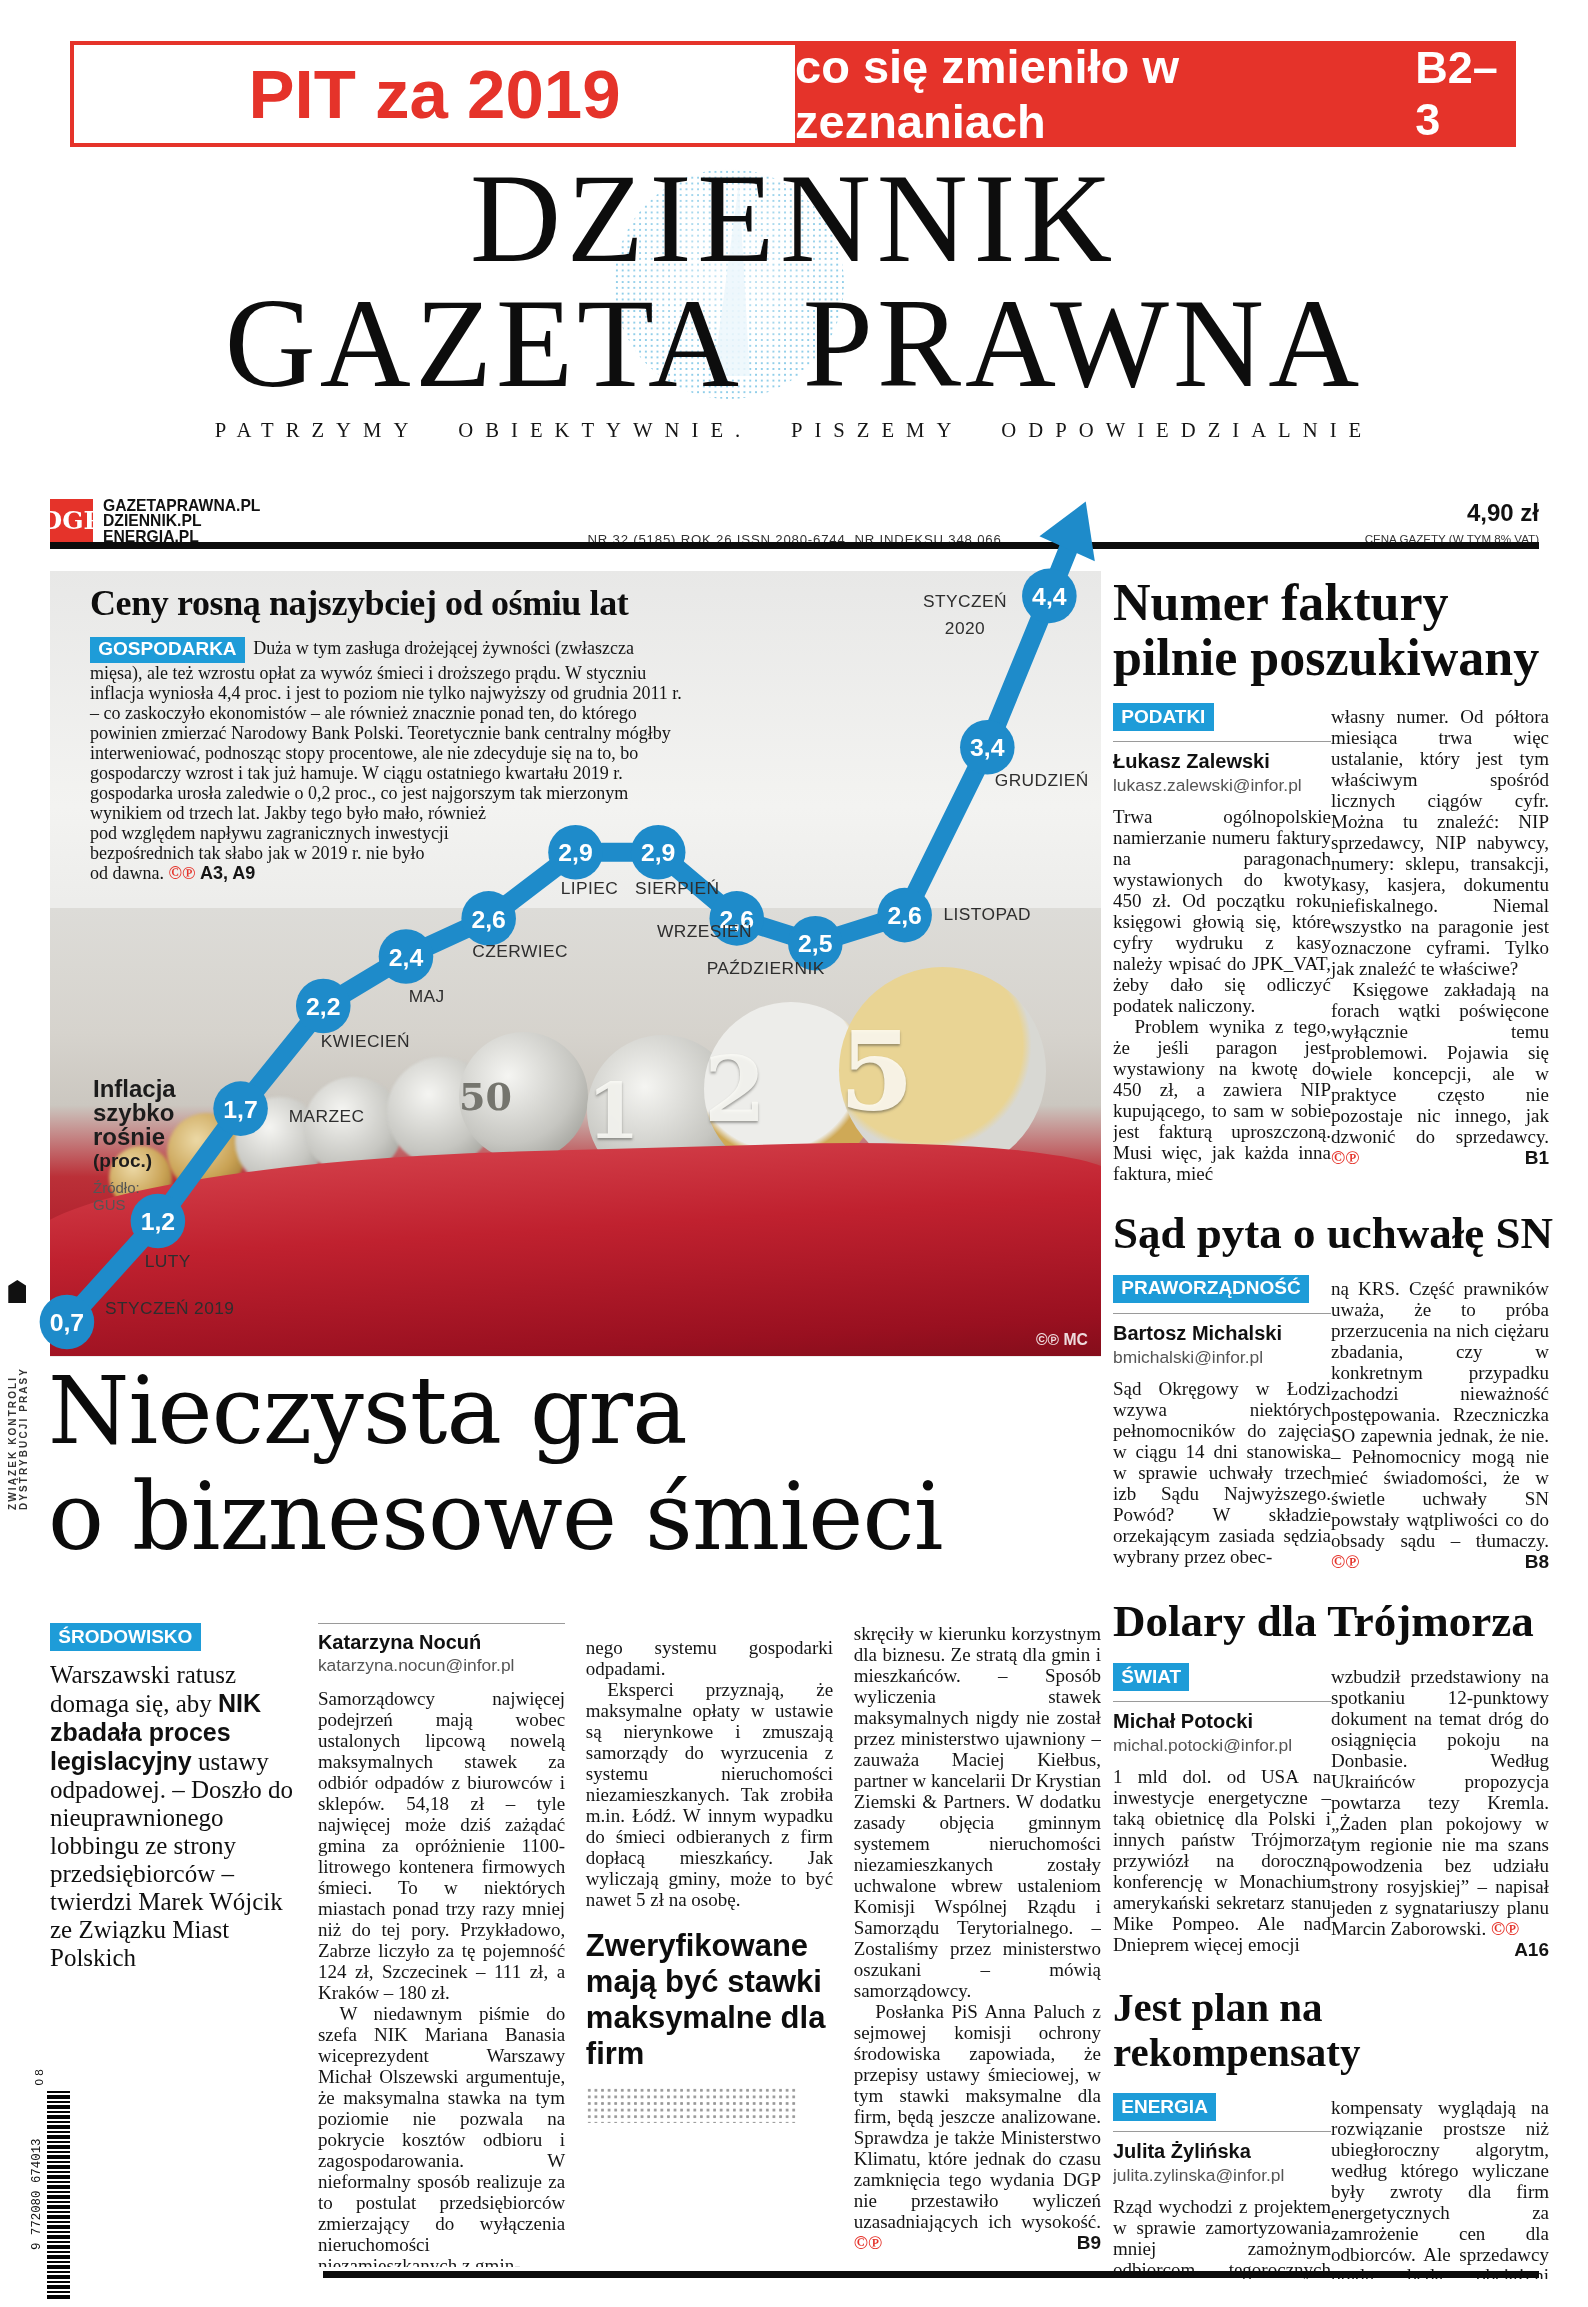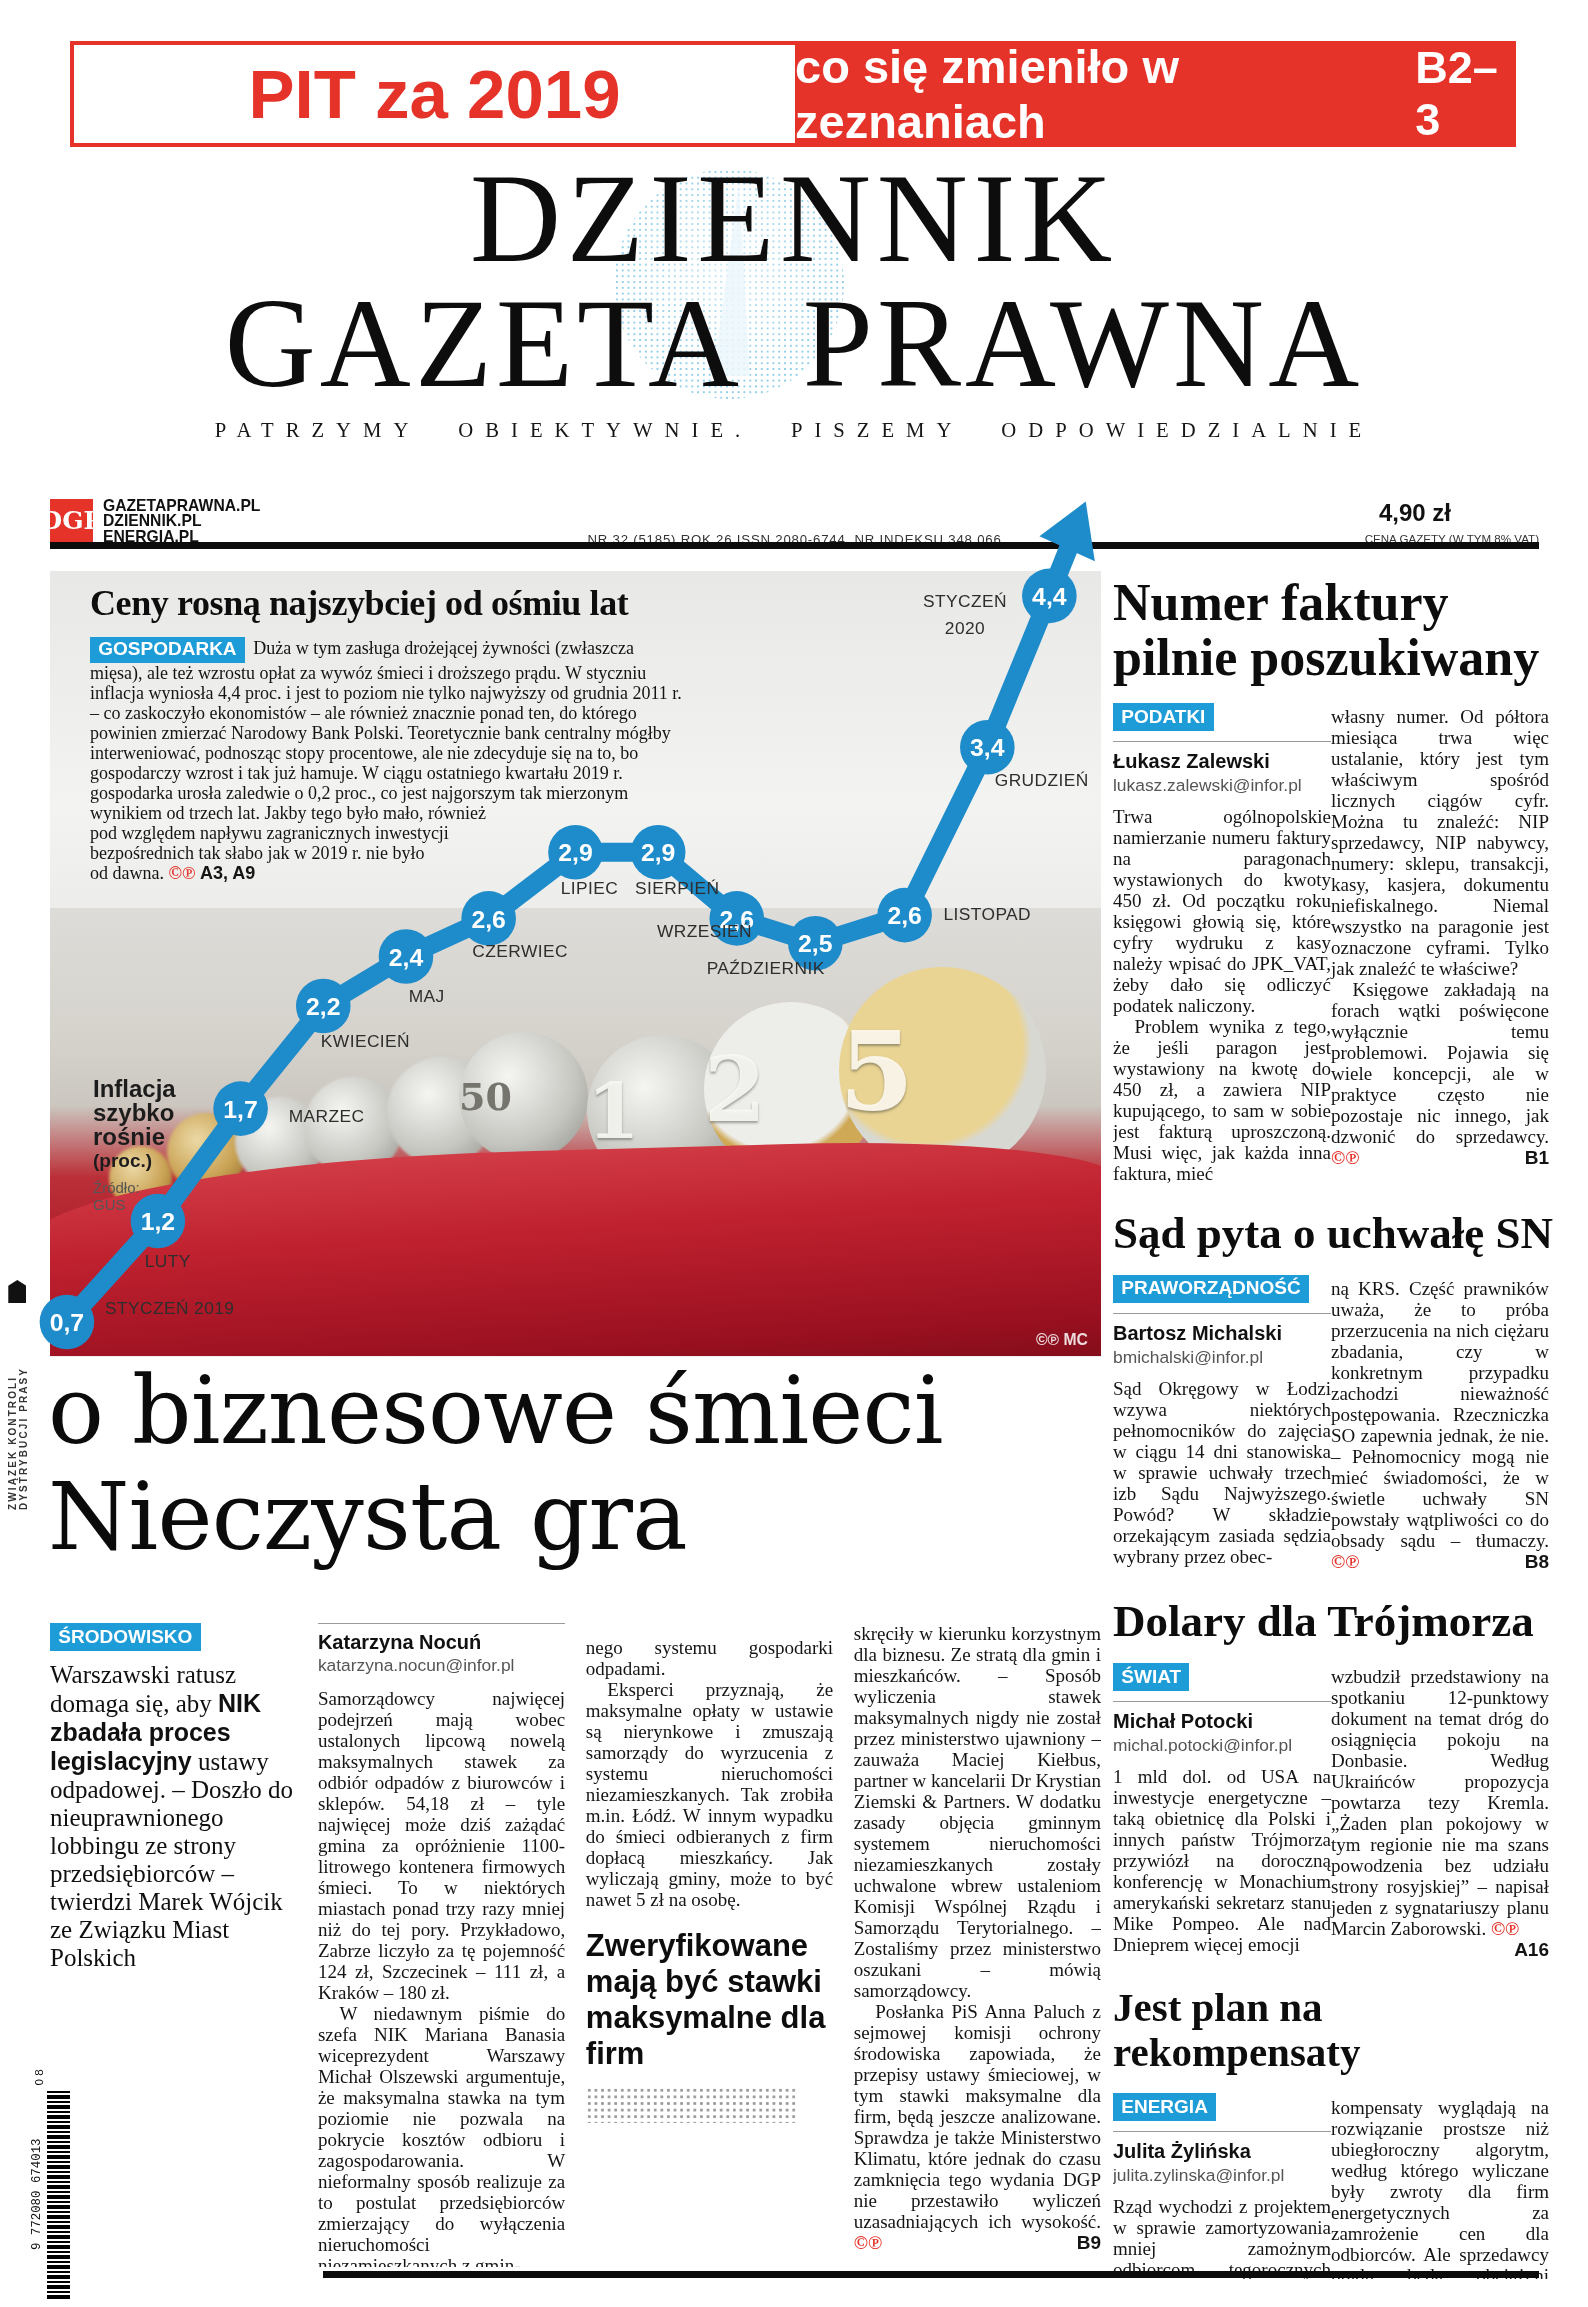--- a/index.html
+++ b/index.html
@@ -29,21 +29,21 @@
   .mast .tag{margin-top:11.6px;font-size:20.7px;letter-spacing:12px;word-spacing:21.5px;color:#161616}
 
   
   .infobar{position:absolute;left:50px;top:496px;width:1489px;height:48px;z-index:2}
   .dgp{position:absolute;left:0;top:3.3px;width:43px;height:43px;background:#e5332a;color:#fff;
        display:flex;align-items:center;justify-content:center;
        font-family:"DejaVu Serif",serif;font-size:25px;font-weight:bold}
   .sites{position:absolute;left:53px;top:1.7px;font-weight:bold;font-size:15.7px;line-height:15.7px}
   .ib-date{top:5px;font-weight:bold;font-size:24px;position:absolute;width:100%;text-align:center}
   .ib-issue{top:36px;font-size:13.2px;letter-spacing:0.8px;color:#333;position:absolute;width:100%;text-align:center}
-  .ib-price{position:absolute;right:0;top:3.3px;font-weight:bold;font-size:24px;text-align:center;width:248px}
+  .ib-price{position:absolute;right:0;top:3.3px;font-weight:bold;font-size:24px;text-align:right;width:248px}
   .ib-pricenote{position:absolute;right:0;top:36px;font-size:11.6px;color:#333;text-align:right;width:248px}
   .blackrule{position:absolute;left:50px;top:542px;width:1489px;height:7.4px;background:#0c0c0c;z-index:2}
 
   
   .infog{position:absolute;left:50px;top:571px;width:1051px;height:786px;
          background:linear-gradient(180deg,#e8e8e7 0%,#f3f3f1 30%,#ededeb 42%)}
   .photo{position:absolute;left:0;top:337px;width:1051px;height:448px;overflow:hidden}
   .photo-bg{position:absolute;inset:0;
         background:linear-gradient(180deg,#dddcd8 0%,#d6d3cd 28%,#cbc7c0 44%,#bb3038 60%,#b01f2c 74%,#7a101b 100%)}
   .cloth{position:absolute;left:-20.7px;right:-20.7px;top:242px;height:265px;
@@ -262,22 +262,22 @@
         <div class="stair s3"></div>
         <div class="stair s4"></div>
         <span class="chip">GOSPODARKA</span><span>Duża w tym zasługa drożejącej żywności (zwłaszcza mięsa), ale też wzrostu opłat za wywóz śmieci i droższego prądu. W styczniu inflacja wyniosła 4,4 proc. i jest to poziom nie tylko najwyższy od grudnia 2011 r. – co zaskoczyło ekonomistów – ale również znacznie ponad ten, do którego powinien zmierzać Narodowy Bank Polski. Teoretycznie bank centralny mógłby interweniować, podnosząc stopy procentowe, ale nie zdecyduje się na to, bo gospodarczy wzrost i tak już hamuje. W ciągu ostatniego kwartału 2019 r. gospodarka urosła zaledwie o 0,2 proc., co jest najgorszym tak mierzonym wynikiem od trzech lat. Jakby tego było mało, również pod względem napływu zagranicznych inwestycji bezpośrednich tak słabo jak w 2019 r. nie było od dawna.</span>
         <span class="cc">©℗</span>
         <span class="refb">A3, A9</span>
       </div>
     </div>
   </div>
 
   <div class="bighead">
+    <div>Nieczysta gra</div>
     <div>o biznesowe śmieci</div>
-    <div>Nieczysta gra</div>
   </div>
 
   <div class="bottomsec">
     <div class="bcol">
       <span class="chip">ŚRODOWISKO</span>
       <div class="lead">
         <span>Warszawski ratusz domaga się, aby </span><b>NIK zbadała proces legislacyjny</b><span> ustawy odpadowej. – Doszło do nieuprawnionego lobbingu ze strony przedsiębiorców – twierdzi Marek Wójcik ze Związku Miast Polskich</span>
       </div>
     </div>
     <div class="bcol">

